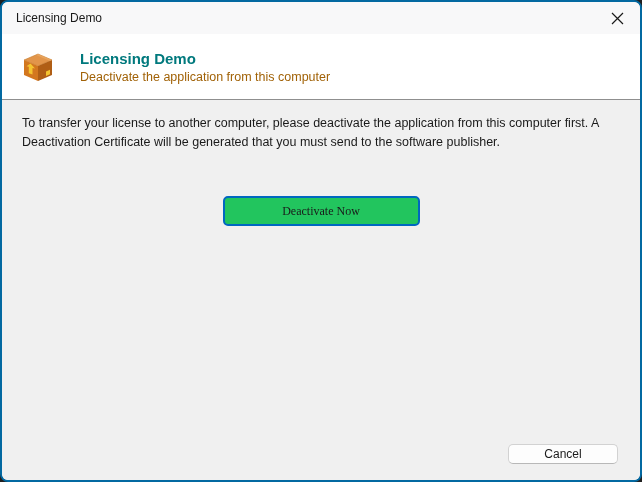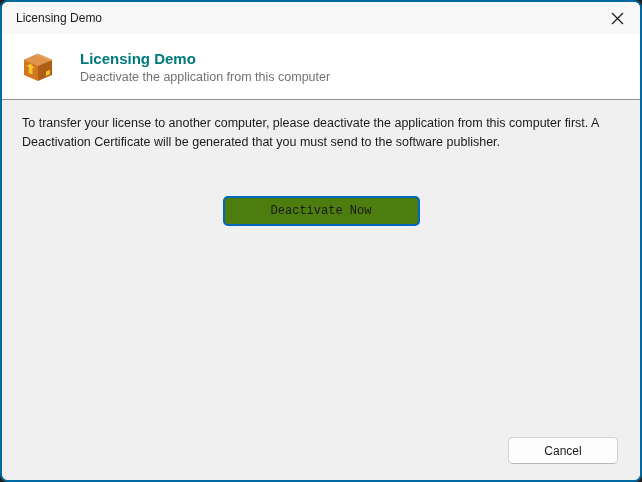--- a/index.html
+++ b/index.html
@@ -41,43 +41,43 @@
     background: #ffffff;
     border-bottom: 1px solid #8f8f8f;
     display: flex; align-items: center;
     padding-left: 20px;
   }
   .header-icon { width: 32px; height: 32px; margin-right: 26px; flex: 0 0 32px; }
   .header-title {
     font-size: 15px; font-weight: bold;
     margin-bottom: 3px;
   }
-  .header-subtitle { font-size: 12.5px; color: #737373; }
+  .header-subtitle { font-size: 12.5px; color: #a16207; }
   
   .content { flex: 1 1 auto; position: relative; background: #f0f0f0; }
   .instruction {
     margin: 14px 20px 0 20px;
     width: 602px;
     font-size: 12.5px; line-height: 18.5px; color: #1a1a1a;
   }
   .deactivate-btn {
     display: block;
     margin: 45px auto 0 auto;
     width: 197px; height: 30px;
-    background: #4d7c0f;
+    background: #22c55e;
     border: 2px solid #0067c0;
     border-radius: 5px;
-    font-family: Liberation Mono, monospace;
+    font-family: Liberation Serif, serif;
     font-size: 12px; color: #1a1a1a;
     cursor: pointer;
   }
   .cancel-btn {
     position: absolute;
     right: 22px; bottom: 16px;
-    width: 110px; height: 27px;
+    width: 110px; height: 20px;
     background: #fdfdfd;
     border: 1px solid #d2d2d2;
     border-bottom-color: #b8b8b8;
     border-radius: 5px;
     font-family: "Liberation Sans", sans-serif;
     font-size: 12px; color: #1a1a1a;
     cursor: pointer;
   }
 </style>
 </head>

